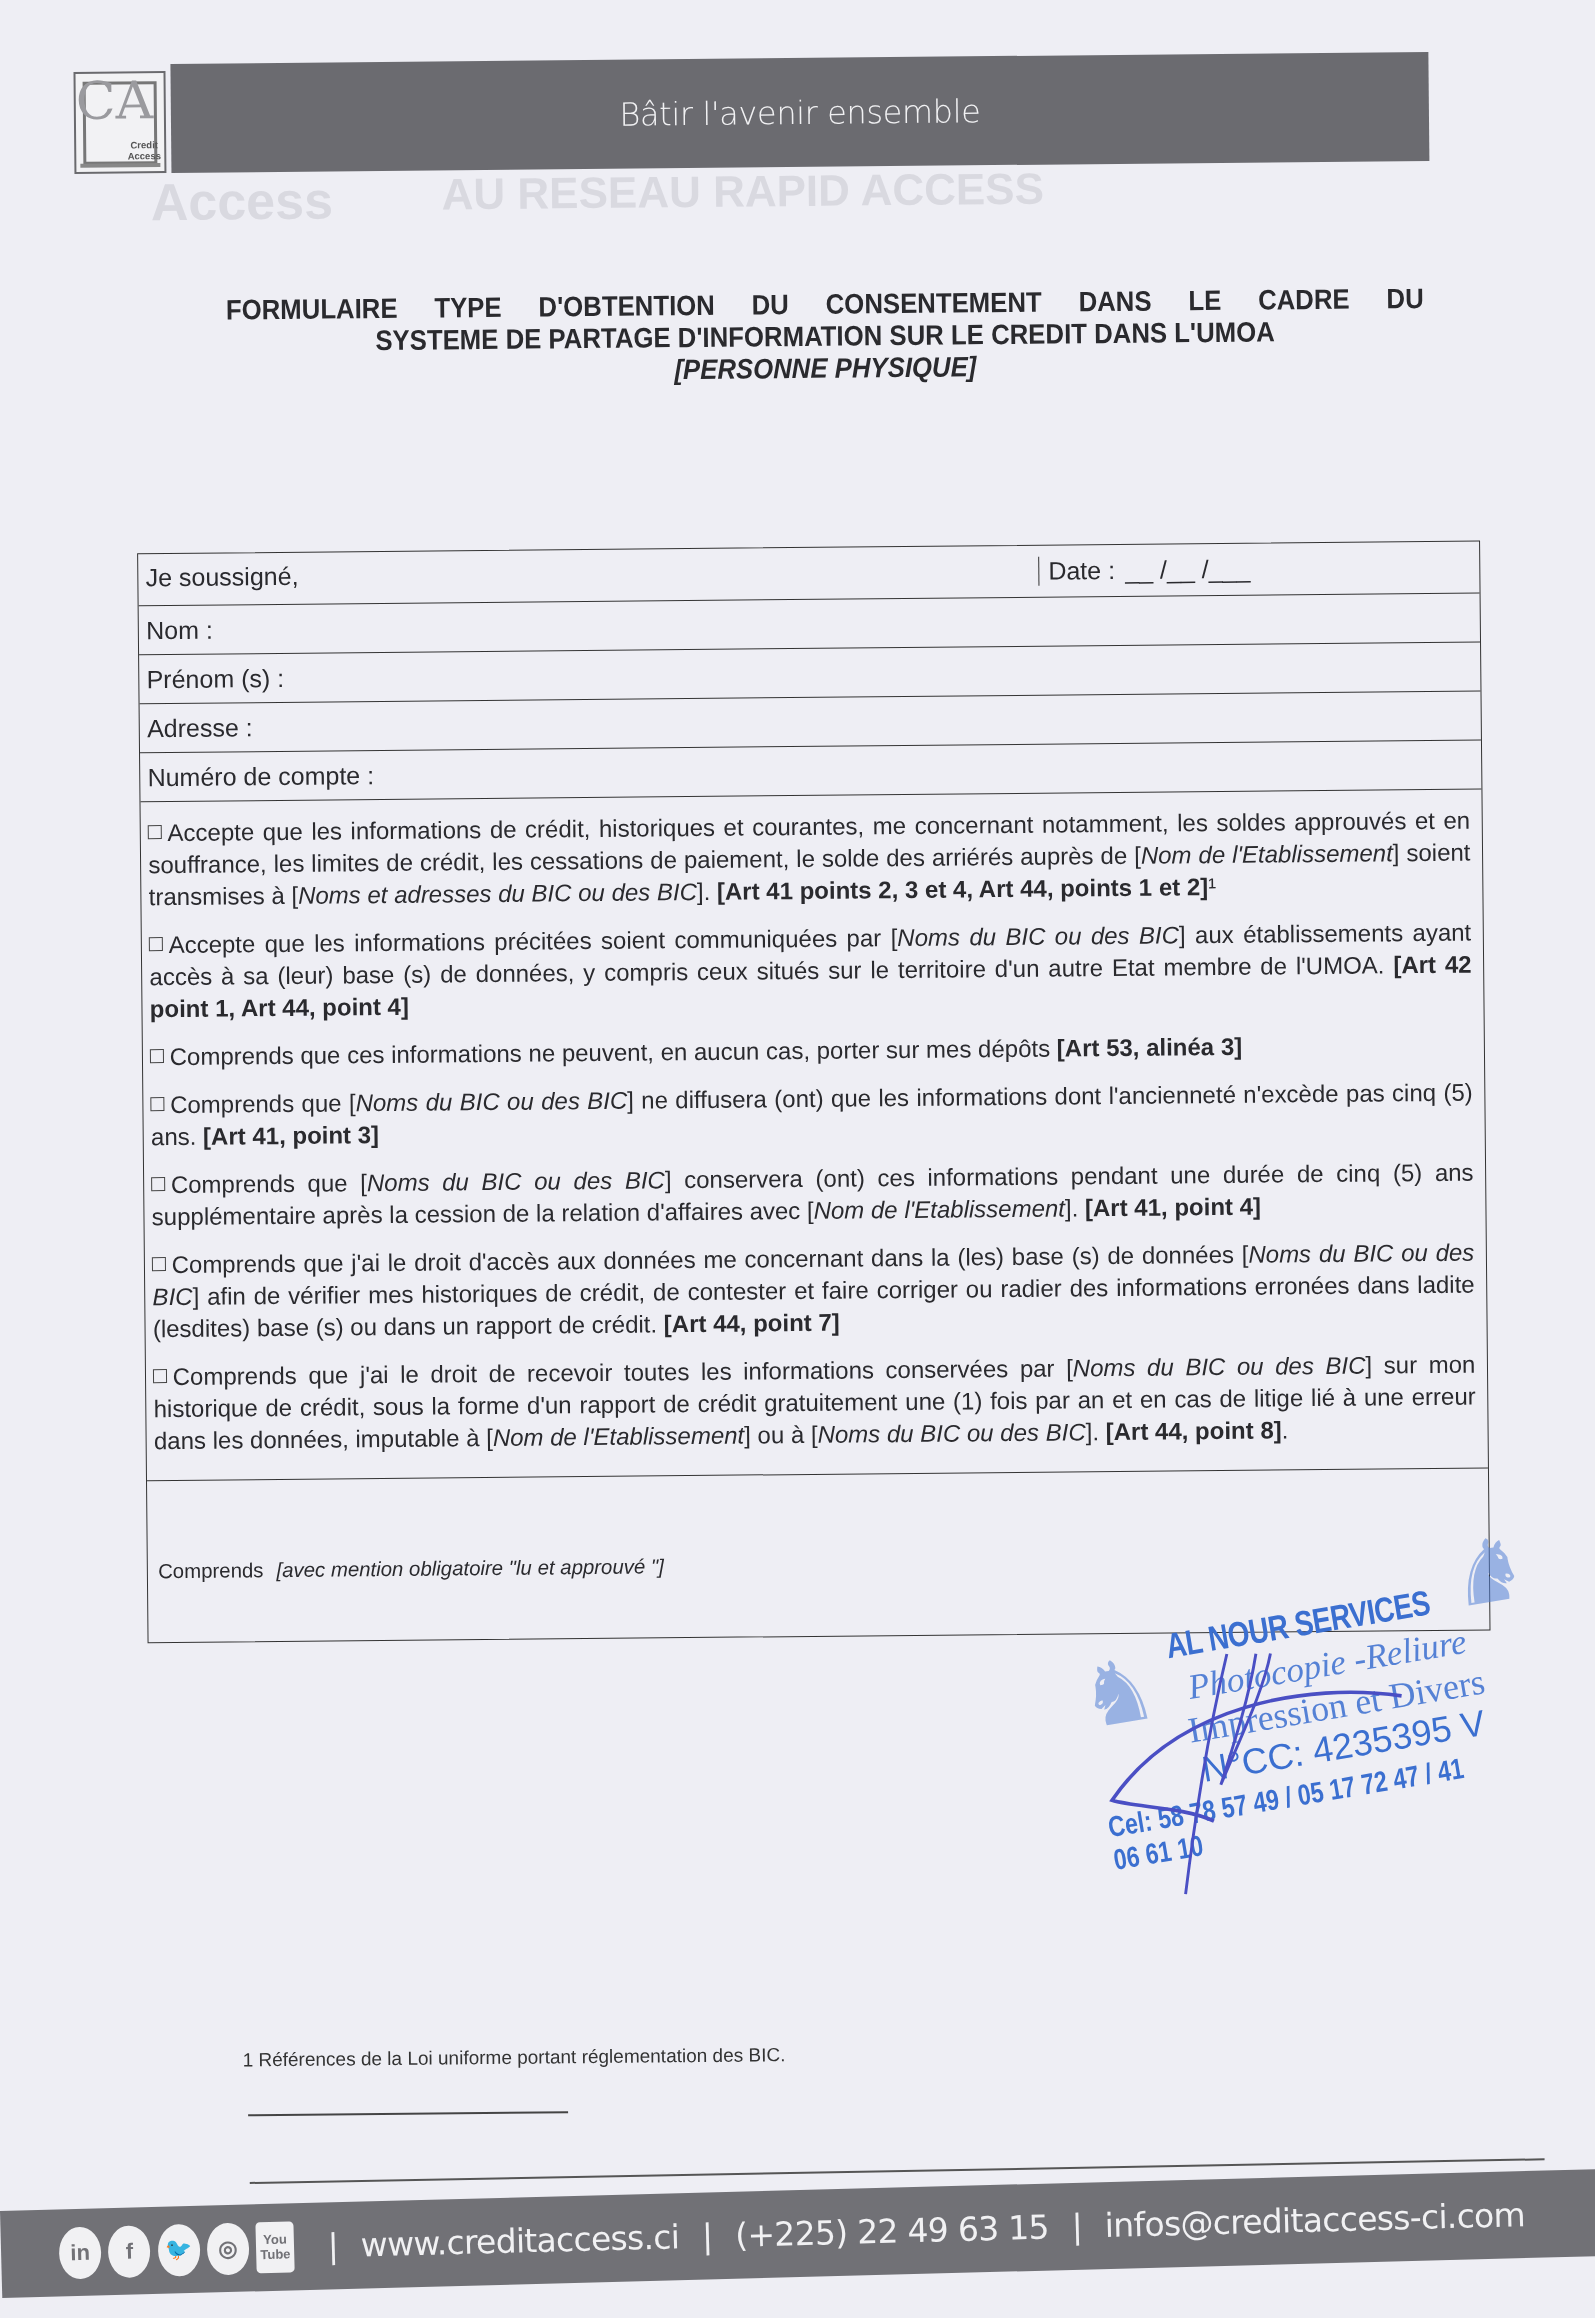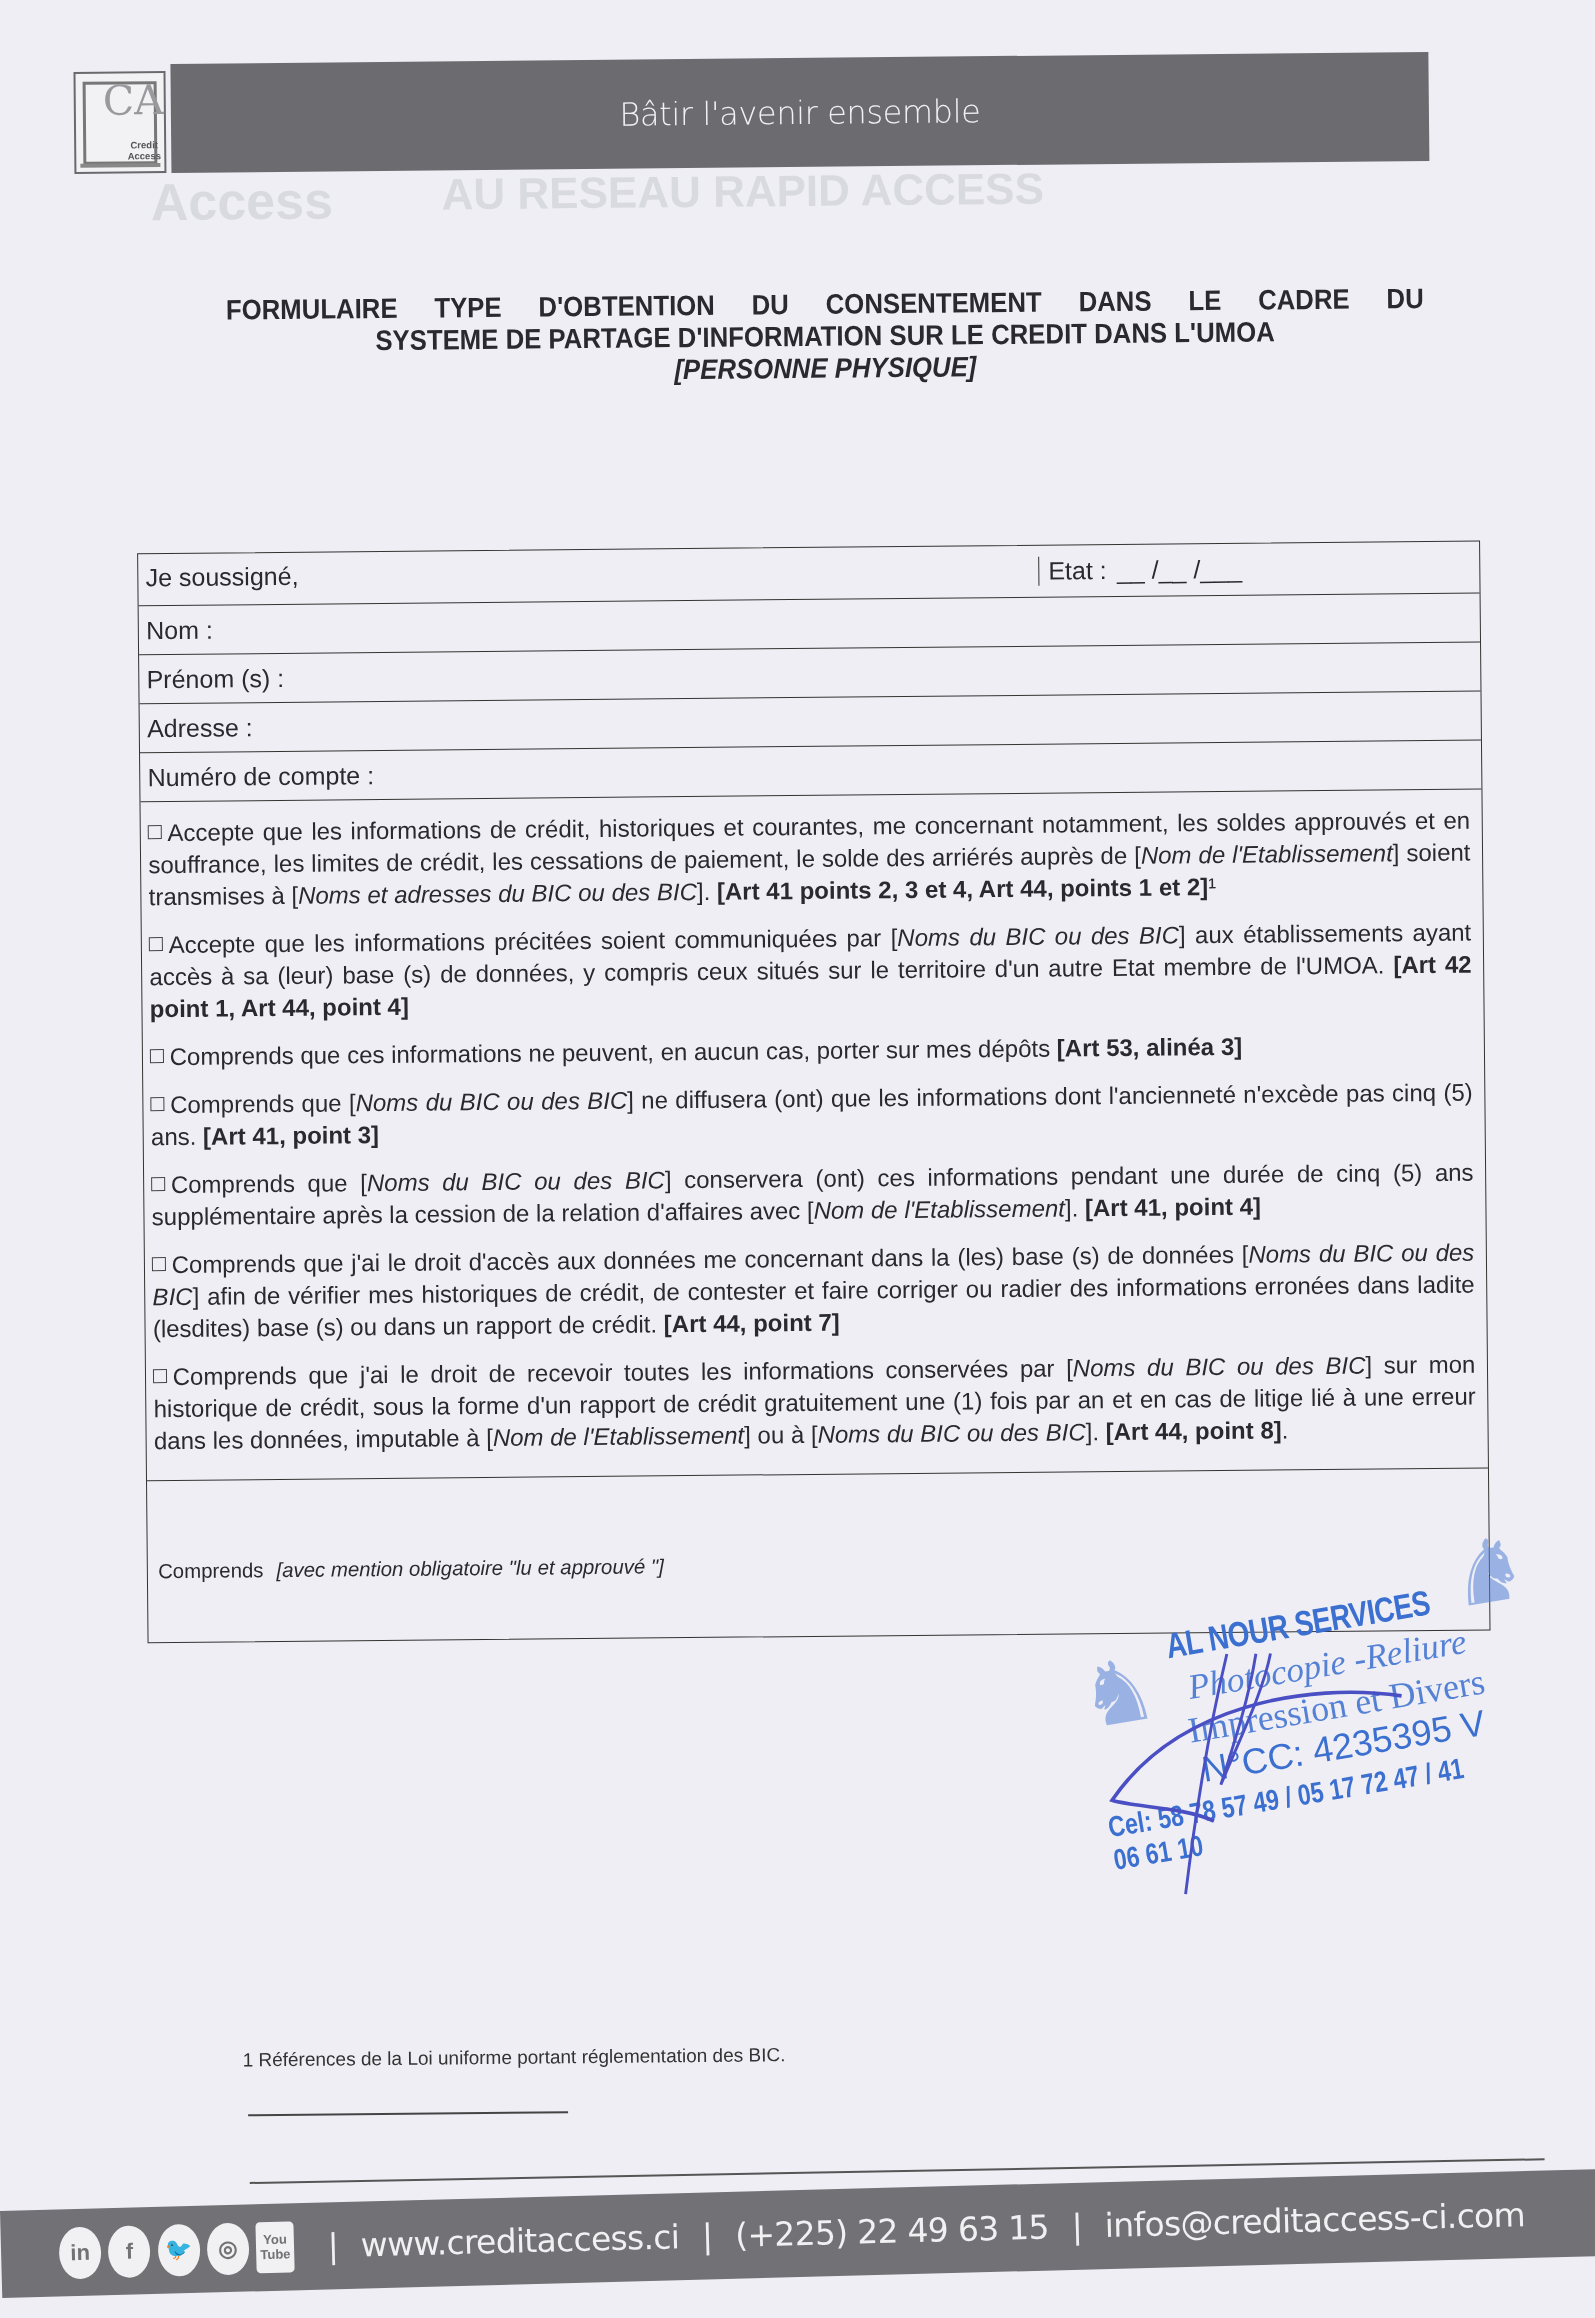--- a/index.html
+++ b/index.html
@@ -7,21 +7,21 @@
     width:1596px; height:2319px; position:relative; overflow:hidden;
     background:#eeeef4;
     font-family:"Liberation Sans", sans-serif; color:#2a2a2e;
   }
   .page-tilt { position:absolute; left:0; top:0; width:1596px; height:2319px; transform:rotate(-0.55deg); transform-origin:800px 1164px; }
 
   
   .header { position:absolute; left:84px; top:58px; width:1357px; height:109px; }
   .logo { position:absolute; left:0; top:7.3px; width:92px; height:102px; background:#f2f2f4; border:2.9px solid #6a6a6e; box-sizing:border-box; }
   .logo-inner { position:absolute; left:7.3px; top:7.3px; right:7.3px; bottom:7.3px; border:3.6px solid #777; }
-  .logo-glyph { position:absolute; left:0; right:0; top:1.5px; text-align:right; font-family:"DejaVu Serif", serif; font-size:41px; color:#9a9a9e; line-height:51px; }
+  .logo-glyph { position:absolute; left:0; right:0; top:1.5px; text-align:left; font-family:"DejaVu Serif", serif; font-size:52px; color:#9a9a9e; line-height:51px; }
   .logo-text { position:absolute; left:0; right:0; bottom:10.2px; text-align:center; font-size:9.5px; font-weight:bold; color:#555;padding-left:48px; }
   .logo-bar { position:absolute; left:4.4px; right:4.4px; bottom:4.4px; height:3.6px; background:#888; }
   .banner { position:absolute; left:97px; top:0; width:1258px; height:109px; background:#6b6b70; display:flex; align-items:center; justify-content:center; }
   .banner-text { color:#f1f1f3; font-size:32px; letter-spacing:-0.4px; font-family:"DejaVu Sans", sans-serif; font-weight:300; }
 
   
   .ghost { position:absolute; color:#d9d9e0; font-weight:bold; font-family:"Liberation Sans", sans-serif; }
 
   
   .title { position:absolute; left:182px; top:289px; width:1302px; text-align:center; font-family:"Liberation Sans", sans-serif; font-weight:bold; font-size:28px; line-height:32px; color:#2a2a2e; transform:scaleX(0.92); transform-origin:center top; }
@@ -90,21 +90,21 @@
   <div class="title">
     <span class="l1">FORMULAIRE TYPE D'OBTENTION DU CONSENTEMENT DANS LE CADRE DU</span>
     <span class="l2">SYSTEME DE PARTAGE D'INFORMATION SUR LE CREDIT DANS L'UMOA</span>
     <span class="l3">[PERSONNE PHYSIQUE]</span>
   </div>
 
   <div class="form">
     <div class="row row-first">
       <div class="c1">Je soussigné,</div>
       <div class="c2">
-        <span>Etat :</span>
+        <span>Date :</span>
         <span style="margin-left:10.2px;">__ /__ /___</span>
       </div>
     </div>
     <div class="row">
         <span class="cell">Nom :</span>
       </div>
     <div class="row">
         <span class="cell">Prénom (s) :</span>
       </div>
     <div class="row">

